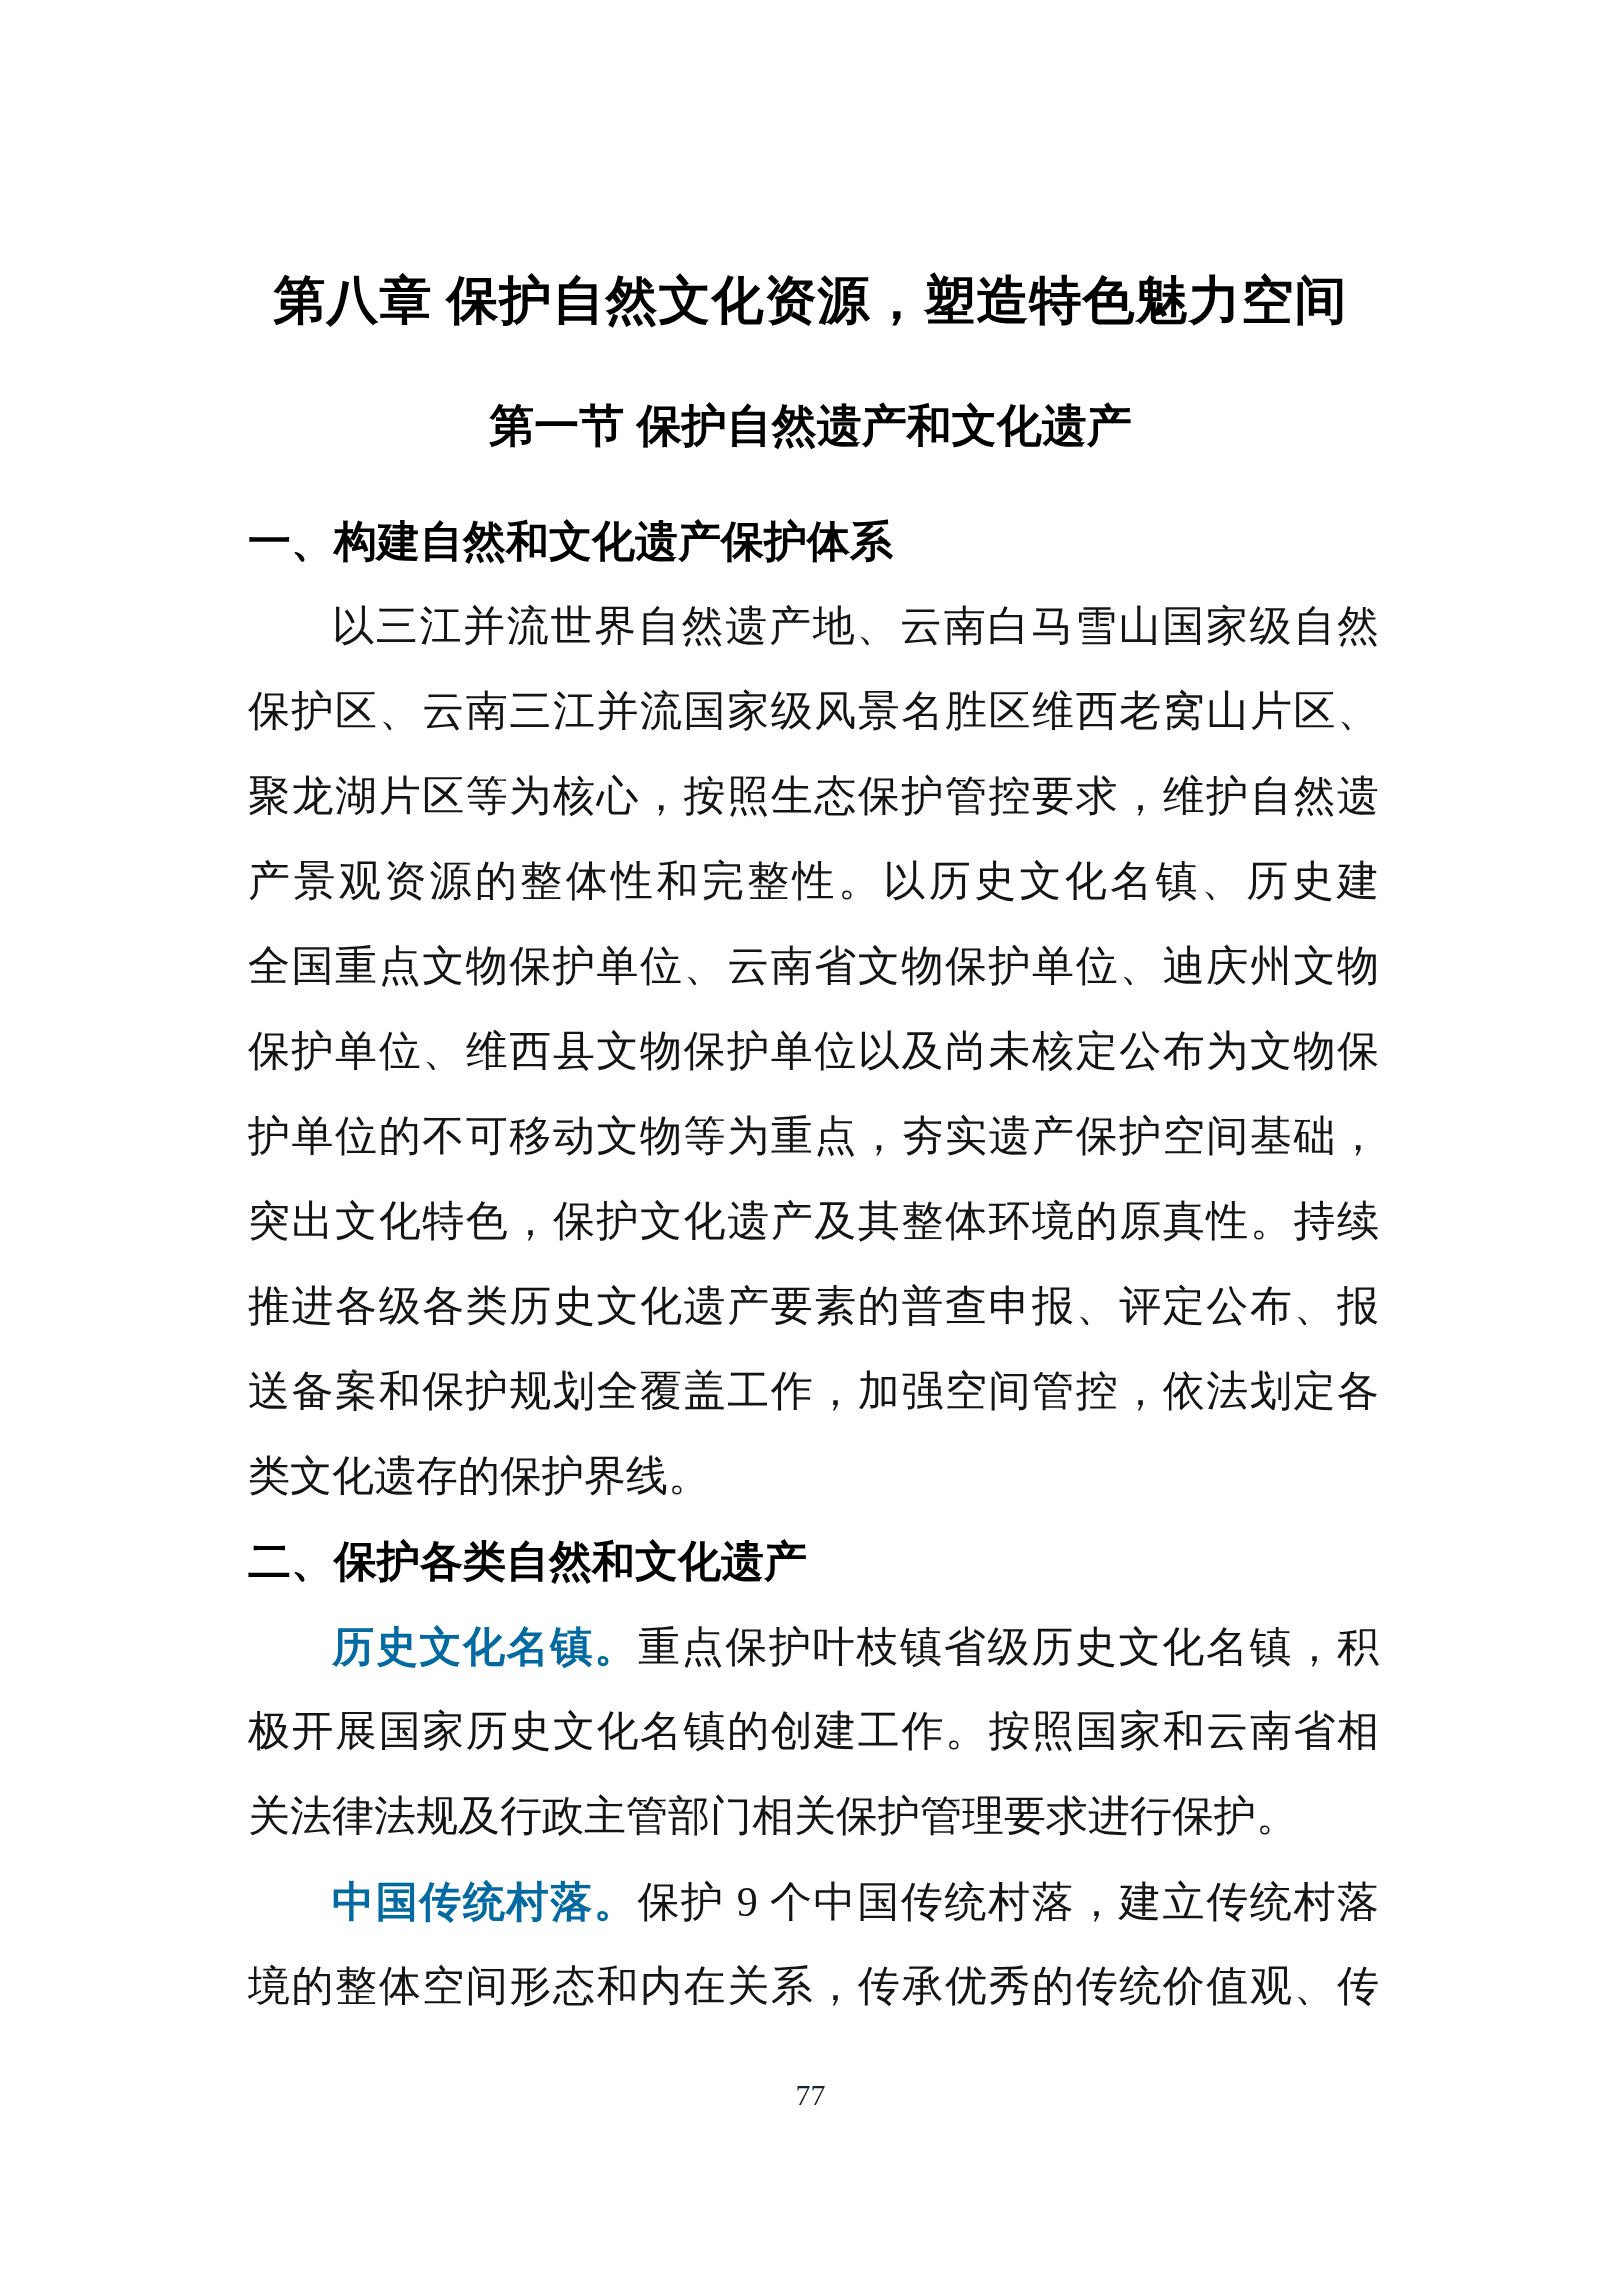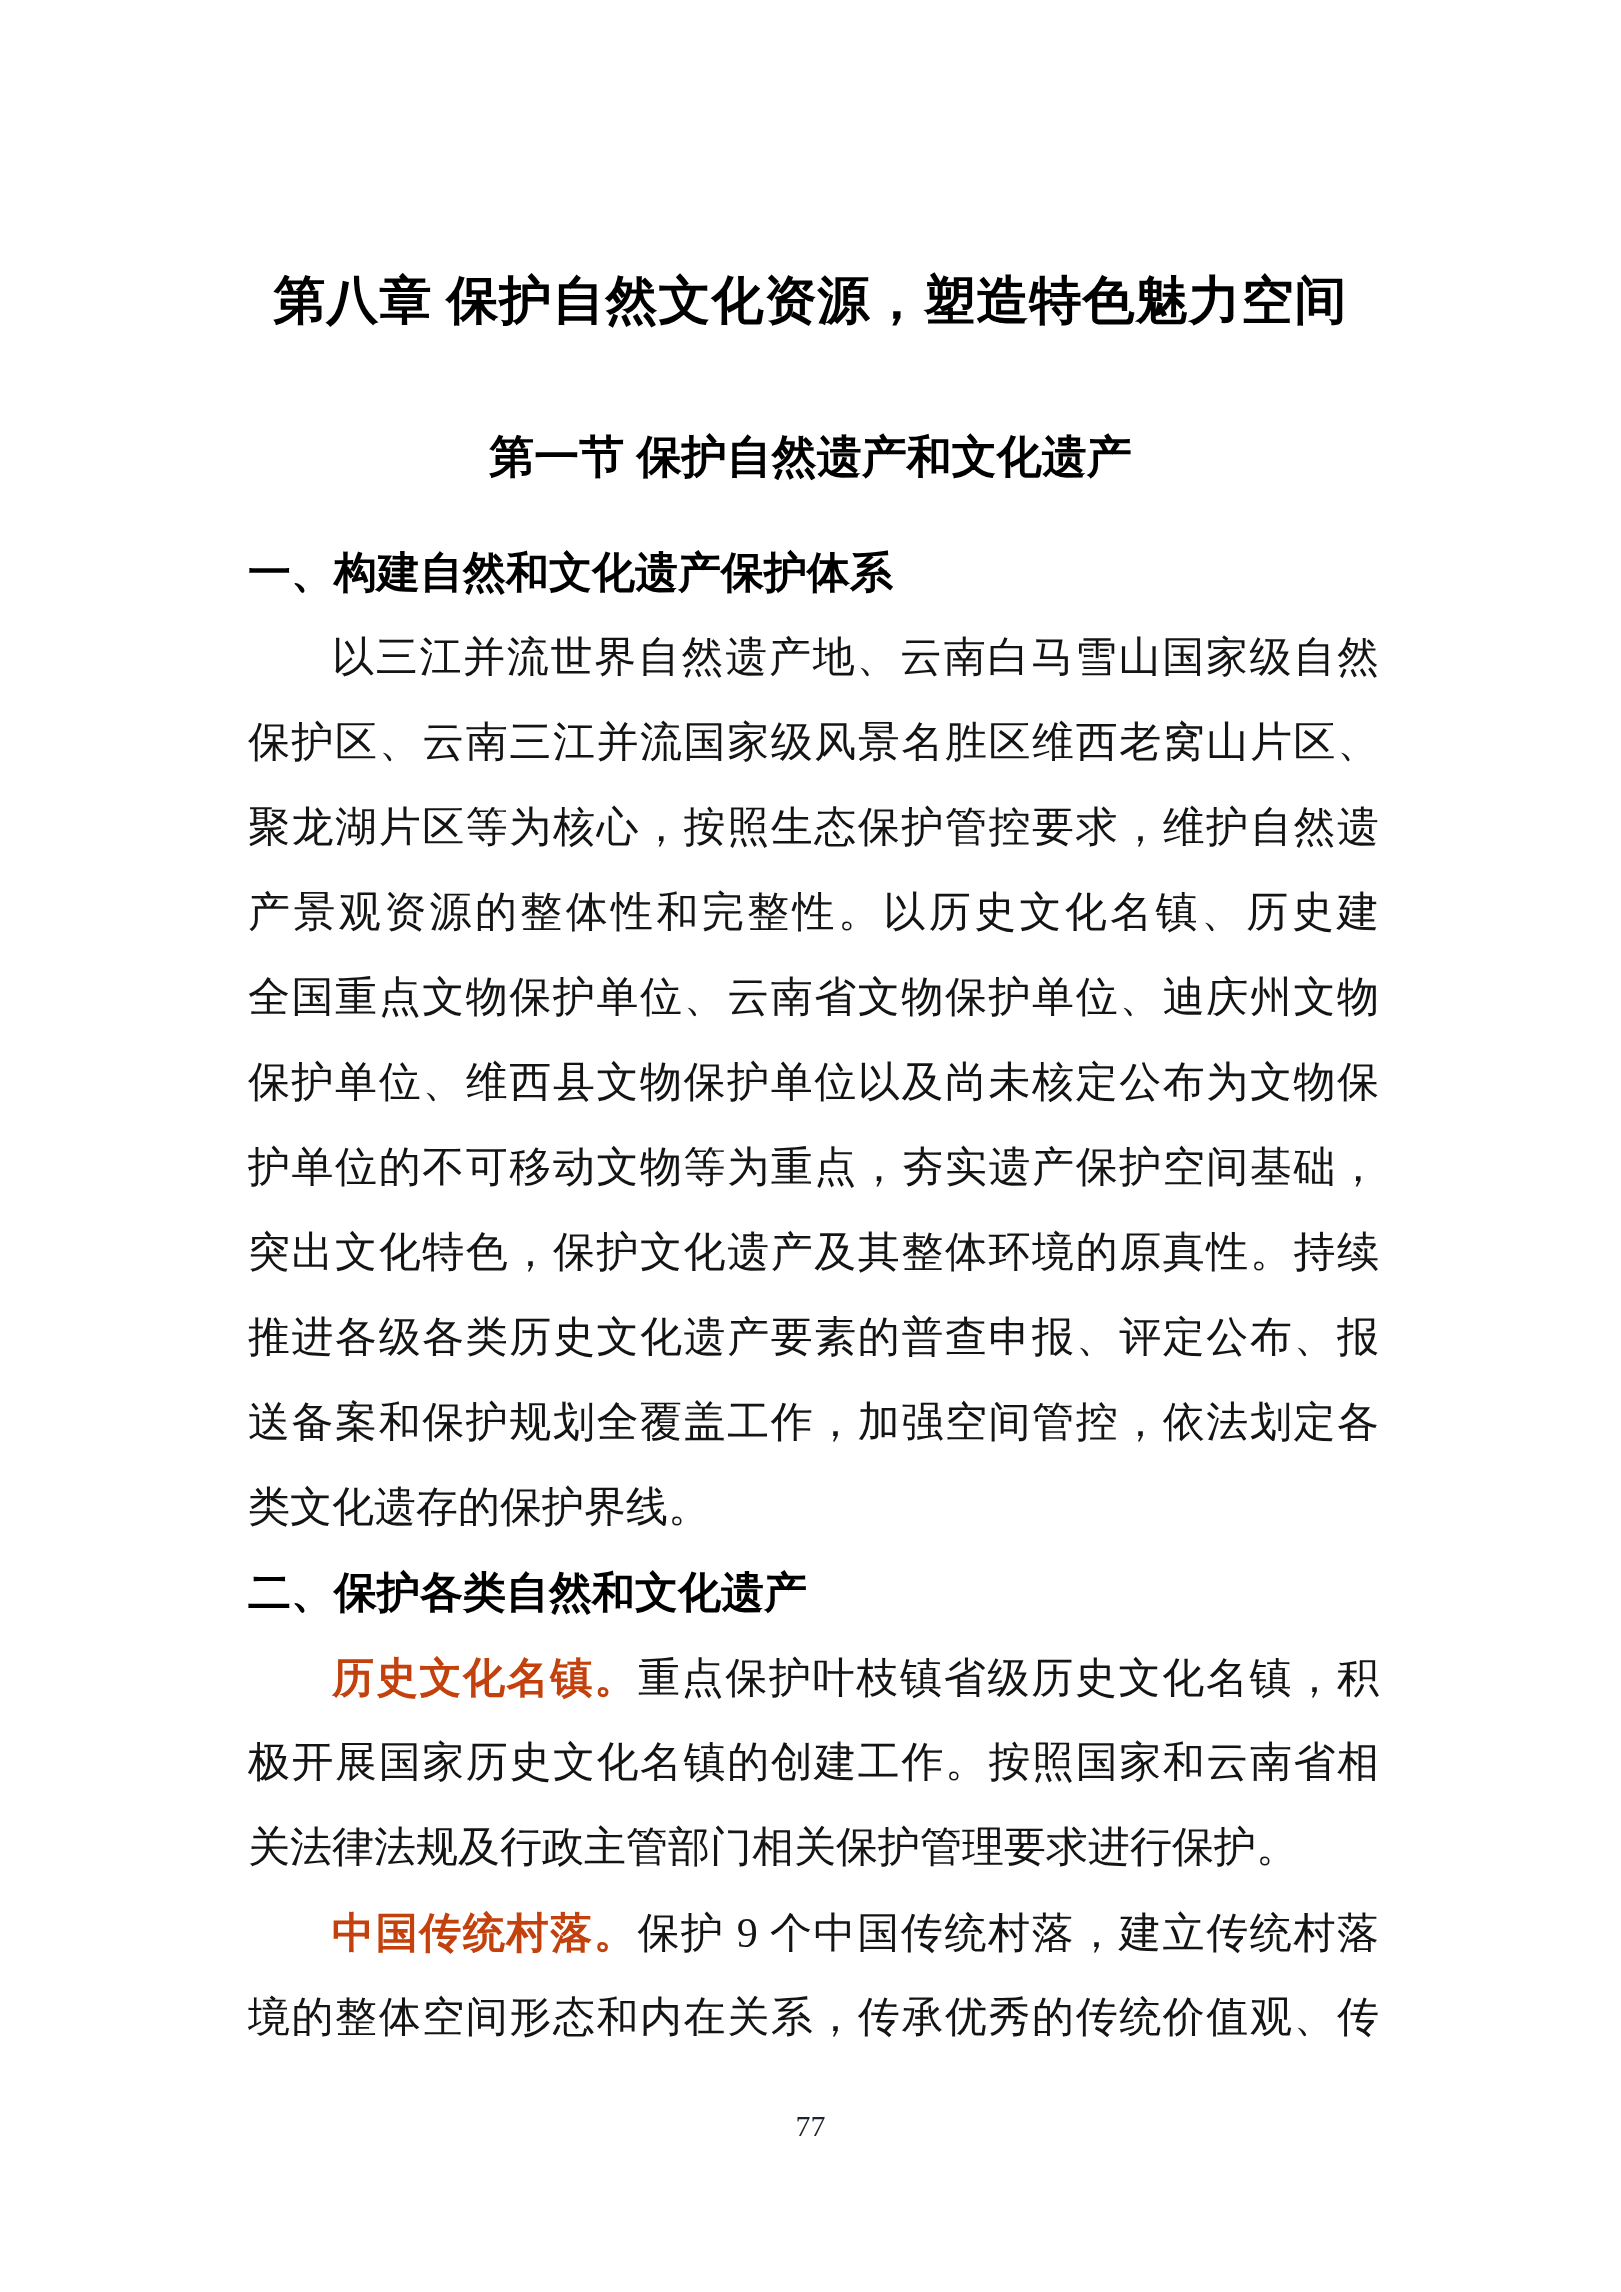--- a/index.html
+++ b/index.html
@@ -20,21 +20,21 @@
     text-align: center;
     font-family: "Liberation Serif", "DejaVu Serif", serif;
     font-weight: bold;
     font-size: 52px;
     line-height: 59px;
     color: #000000;
     letter-spacing: 1px;
     margin-top: 34px;
   }
   .section-title {
-    margin-top: 100px;
+    margin-top: 69px;
     text-align: center;
     font-family: "Liberation Sans", "DejaVu Sans", sans-serif;
     font-weight: bold;
     font-size: 45px;
     line-height: 53px;
     color: #000000;
   }
   .textblock {
     margin: 47px 242px 0 248px;
     font-family: "Liberation Serif", "DejaVu Serif", serif;
@@ -56,21 +56,21 @@
   }
   .line.heading {
     font-family: "Liberation Sans", "DejaVu Sans", sans-serif;
     font-weight: bold;
     font-size: 43px;
     color: #000000;
   }
   .bold-run {
     font-weight: bold;
     font-family: "Liberation Sans", "DejaVu Sans", sans-serif;
-    color: #c2410c;
+    color: #0369a1;
   }
   .page-number {
     margin-top: 51px;
     text-align: center;
     font-family: "Liberation Serif", "DejaVu Serif", serif;
     font-size: 30px;
     line-height: 30px;
     color: #1c2430;
   }
 </style>

